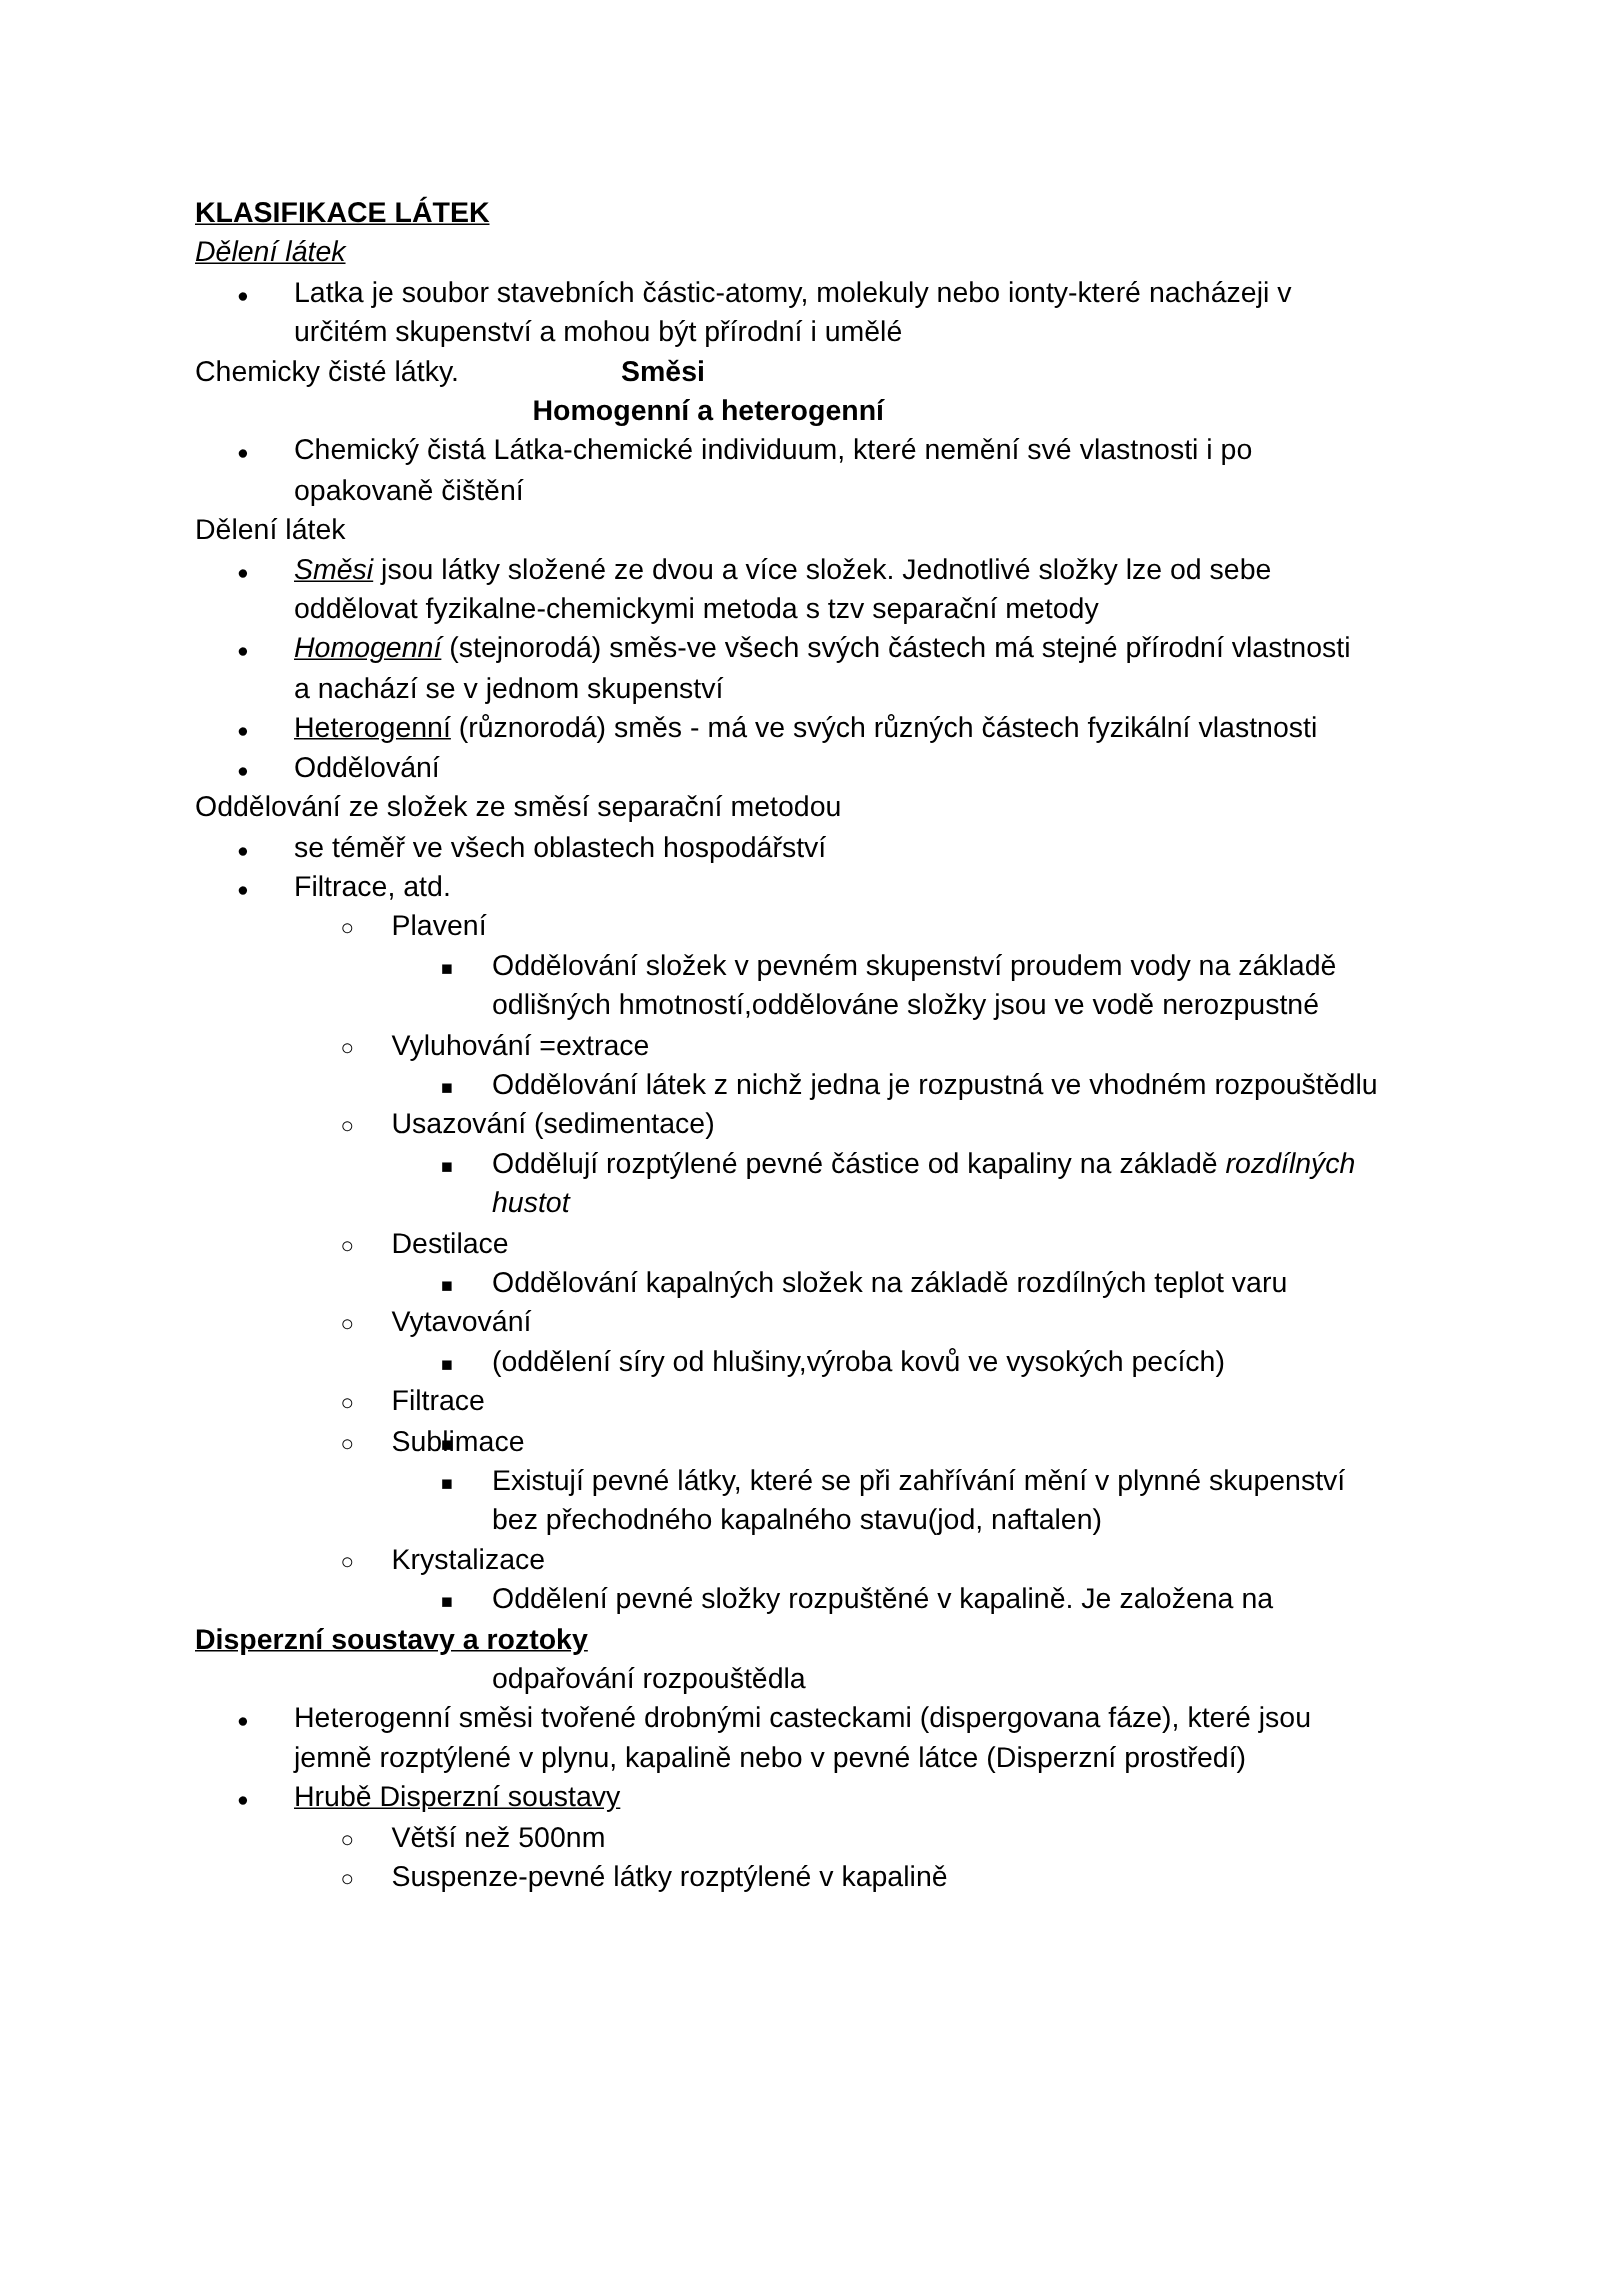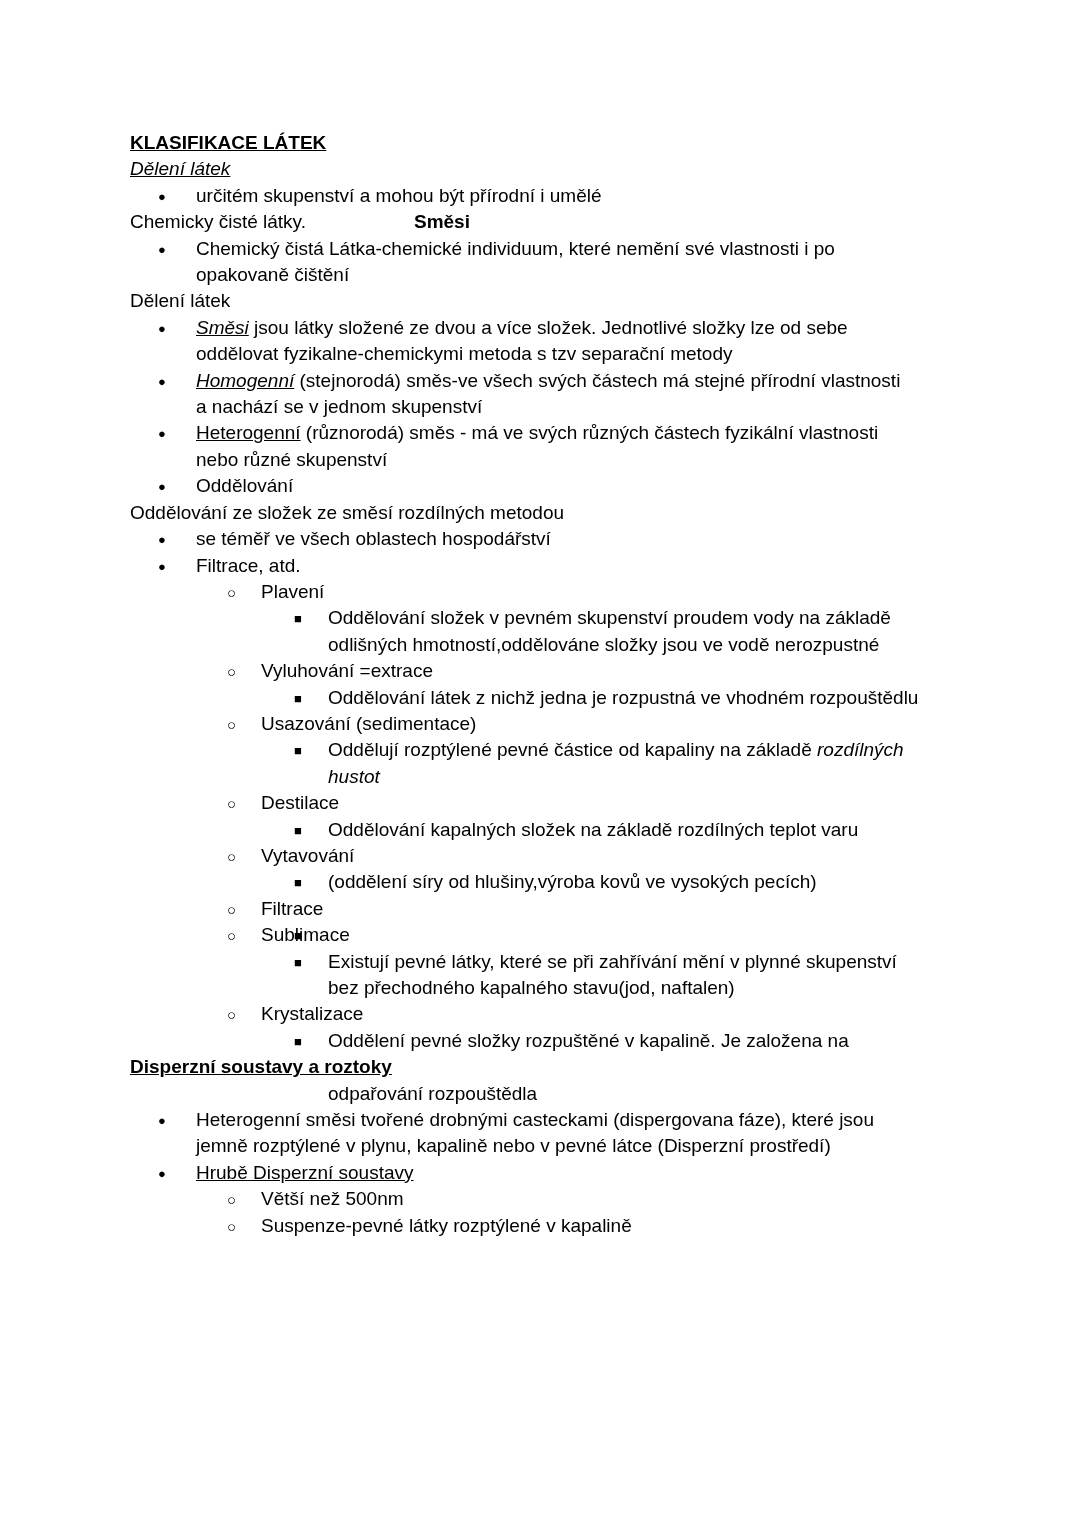--- a/index.html
+++ b/index.html
@@ -36,34 +36,34 @@
   .i { font-style: italic; }
   .u { text-decoration: underline; }
 </style>
 </head>
 <body>
 
 <div class="page">
   <div class="doc">
       <div class="line lv0"><span class=" b u">KLASIFIKACE LÁTEK</span></div>
       <div class="line lv0"><span class=" i u">Dělení látek</span></div>
-      <div class="line lv1"><span class="marker marker-disc">●</span></div>
+      <div class="line lv1"><span class="marker marker-disc">●</span><span class="">Latka je soubor stavebních částic-atomy, molekuly nebo ionty-které nacházeji v</span></div>
       <div class="line lv1"><span class="">určitém skupenství a mohou být přírodní i umělé</span></div>
       <div class="line lv0"><span class="">Chemicky čisté látky.</span><span class=" b" style="margin-left: 108px;">Směsi</span></div>
+      <div class="line lv0"><span class=" b" style="margin-left: 225px;">Homogenní a heterogenní</span></div>
       <div class="line lv1"><span class="marker marker-disc">●</span><span class="">Chemický čistá Látka-chemické individuum, které nemění své vlastnosti i po</span></div>
       <div class="line lv1"><span class="">opakovaně čištění</span></div>
       <div class="line lv0"><span class="">Dělení látek</span></div>
       <div class="line lv1"><span class="marker marker-disc">●</span><span class=" i u">Směsi</span><span class=""> jsou látky složené ze dvou a více složek. Jednotlivé složky lze od sebe</span></div>
       <div class="line lv1"><span class="">oddělovat fyzikalne-chemickymi metoda s tzv separační metody</span></div>
       <div class="line lv1"><span class="marker marker-disc">●</span><span class=" i u">Homogenní</span><span class=""> (stejnorodá) směs-ve všech svých částech má stejné přírodní vlastnosti</span></div>
       <div class="line lv1"><span class="">a nachází se v jednom skupenství</span></div>
       <div class="line lv1"><span class="marker marker-disc">●</span><span class=" u">Heterogenní</span><span class=""> (různorodá) směs - má ve svých různých částech fyzikální vlastnosti</span></div>
-      <div class="line lv1"><span class="">nebo různé skupenství</span></div>
       <div class="line lv1"><span class="marker marker-disc">●</span><span class="">Oddělování</span></div>
-      <div class="line lv0"><span class="">Oddělování ze složek ze směsí rozdílných metodou</span></div>
+      <div class="line lv0"><span class="">Oddělování ze složek ze směsí separační metodou</span></div>
       <div class="line lv1"><span class="marker marker-disc">●</span></div>
       <div class="line lv1"><span class="">se téměř ve všech oblastech hospodářství</span></div>
       <div class="line lv1"><span class="marker marker-disc">●</span></div>
       <div class="line lv1"><span class="">Filtrace, atd.</span></div>
       <div class="line lv2"><span class="marker marker-circle">○</span><span class="">Plavení</span></div>
       <div class="line lv3"><span class="marker marker-square">■</span><span class="">Oddělování složek v pevném skupenství proudem vody na základě</span></div>
       <div class="line lv3"><span class="">odlišných hmotností,oddělováne složky jsou ve vodě nerozpustné</span></div>
       <div class="line lv2"><span class="marker marker-circle">○</span><span class="">Vyluhování =extrace</span></div>
       <div class="line lv3"><span class="marker marker-square">■</span><span class="">Oddělování látek z nichž jedna je rozpustná ve vhodném rozpouštědlu</span></div>
       <div class="line lv2"><span class="marker marker-circle">○</span><span class="">Usazování (sedimentace)</span></div>

